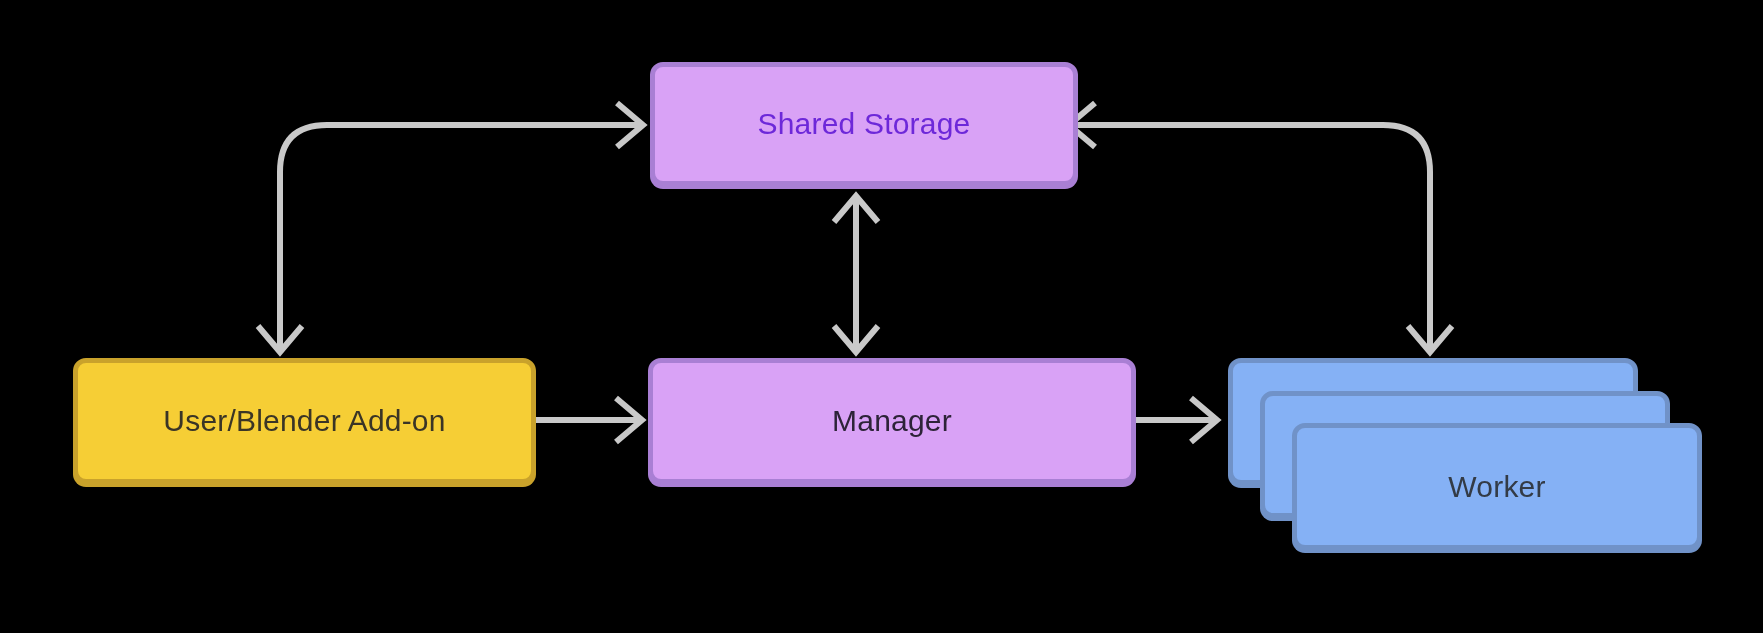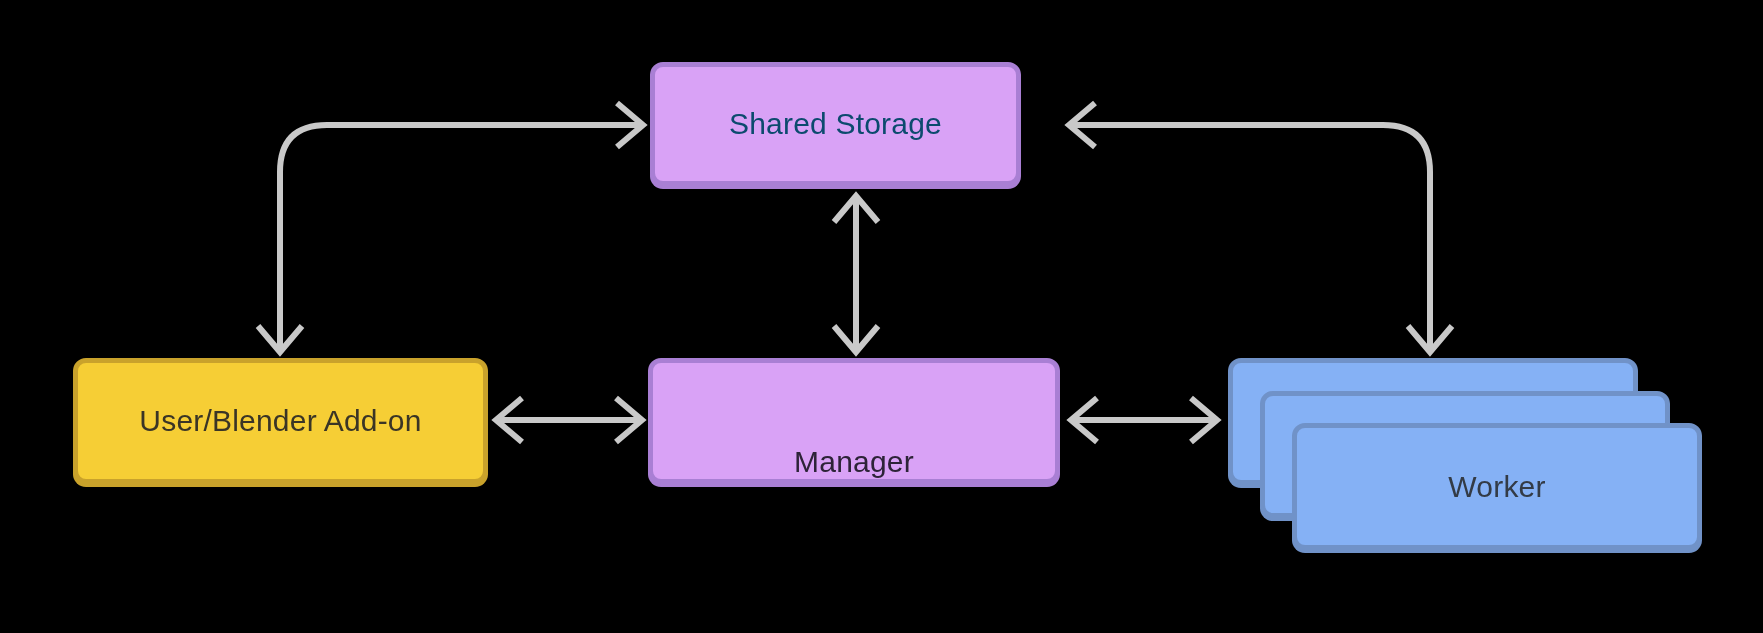--- a/index.html
+++ b/index.html
@@ -65,29 +65,29 @@
         <path d="M 522 398 L 496 420 L 522 442" fill="none" stroke="#c9c9c9" stroke-width="6" stroke-linecap="butt" stroke-linejoin="miter"></path>
         <path d="M 616 398 L 642 420 L 616 442" fill="none" stroke="#c9c9c9" stroke-width="6" stroke-linecap="butt" stroke-linejoin="miter"></path>
       </g>
       <g>
         <path d="M 1073 420 L 1215 420" fill="none" stroke="#c9c9c9" stroke-width="6" stroke-linecap="butt" stroke-linejoin="miter"></path>
         <path d="M 1097 398 L 1071 420 L 1097 442" fill="none" stroke="#c9c9c9" stroke-width="6" stroke-linecap="butt" stroke-linejoin="miter"></path>
         <path d="M 1191 398 L 1217 420 L 1191 442" fill="none" stroke="#c9c9c9" stroke-width="6" stroke-linecap="butt" stroke-linejoin="miter"></path>
       </g>
     </svg>
 
-  <div class="node" style="left: 650px; top: 62px; width: 371px; height: 124px; background: rgb(217, 162, 246); border-color: rgb(169, 127, 212); color: #0c4a6e; box-shadow: rgb(169, 127, 212) 0px 3px 0px;">
+  <div class="node" style="left: 650px; top: 62px; width: 428px; height: 124px; background: rgb(217, 162, 246); border-color: rgb(169, 127, 212); color: #6d28d9; box-shadow: rgb(169, 127, 212) 0px 3px 0px;">
     <span class="label">Shared Storage</span>
   </div>
 
-  <div class="node" style="left: 73px; top: 358px; width: 415px; height: 126px; background: rgb(246, 206, 53); border-color: rgb(201, 162, 43); color: rgb(58, 53, 38); box-shadow: rgb(201, 162, 43) 0px 3px 0px;">
+  <div class="node" style="left: 73px; top: 358px; width: 463px; height: 126px; background: rgb(246, 206, 53); border-color: rgb(201, 162, 43); color: rgb(58, 53, 38); box-shadow: rgb(201, 162, 43) 0px 3px 0px;">
     <span class="label">User/Blender Add-on</span>
   </div>
 
-  <div class="node" style="left: 648px; top: 358px; width: 412px; height: 126px; background: rgb(217, 162, 246); border-color: rgb(169, 127, 212); color: rgb(45, 35, 56); box-shadow: rgb(169, 127, 212) 0px 3px 0px; align-items: flex-end;">
+  <div class="node" style="left: 648px; top: 358px; width: 488px; height: 126px; background: rgb(217, 162, 246); border-color: rgb(169, 127, 212); color: rgb(45, 35, 56); box-shadow: rgb(169, 127, 212) 0px 3px 0px;">
     <span class="label">Manager</span>
   </div>
 
   <div class="node" style="left: 1228px; top: 358px; width: 410px; height: 127px; background: rgb(133, 177, 245); border-color: rgb(112, 146, 200); color: rgb(51, 59, 70); box-shadow: rgb(112, 146, 200) 0px 3px 0px;">
     <span class="label"></span>
   </div>
 
   <div class="node" style="left: 1260px; top: 391px; width: 410px; height: 127px; background: rgb(133, 177, 245); border-color: rgb(112, 146, 200); color: rgb(51, 59, 70); box-shadow: rgb(112, 146, 200) 0px 3px 0px;">
     <span class="label"></span>
   </div>

